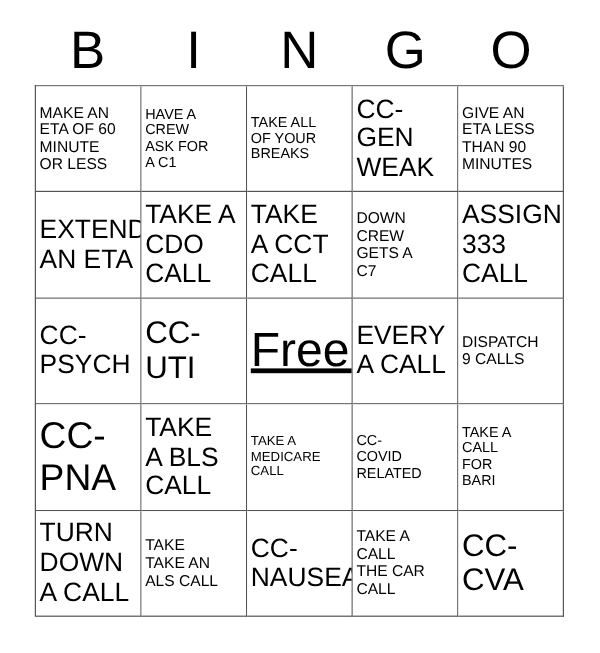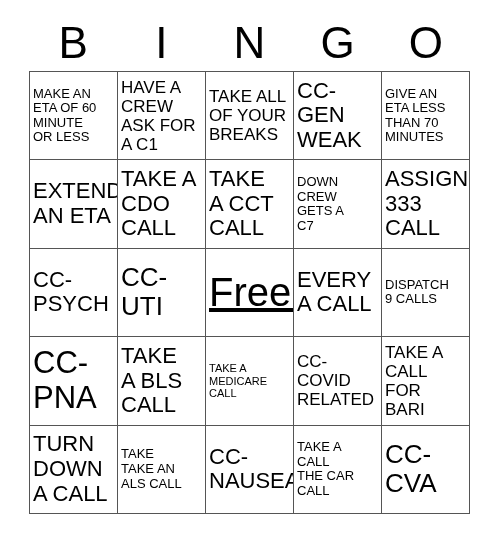--- a/index.html
+++ b/index.html
@@ -69,21 +69,21 @@
   .cell-text {
     display: block;
     width: 100%;
     line-height: 1.12;
     font-weight: 400;
     color: #000000;
     white-space: pre-line;
   }
   .fs-xs  { font-size: 11px; }
   .fs-sm  { font-size: 13px; }
-  .fs-md  { font-size: 17px; }
+  .fs-md  { font-size: 12px; }
   .fs-lg  { font-size: 22px; }
   .fs-xl  { font-size: 22px; }
   .fs-xxl { font-size: 26px; }
   .fs-huge{ font-size: 31px; }
   .fs-free{ font-size: 40px; text-decoration: underline; }
 </style>
 </head>
 <body>
 
 <div id="card">
@@ -115,21 +115,21 @@
 BREAKS</span>
       </div>
       <div class="cell">
         <span class="cell-text fs-xl">CC-
 GEN
 WEAK</span>
       </div>
       <div class="cell">
         <span class="cell-text fs-sm">GIVE AN
 ETA LESS
-THAN 70
+THAN 90
 MINUTES</span>
       </div>
       <div class="cell">
         <span class="cell-text fs-lg">EXTEND
 AN ETA</span>
       </div>
       <div class="cell">
         <span class="cell-text fs-xl">TAKE A
 CDO
 CALL</span>

